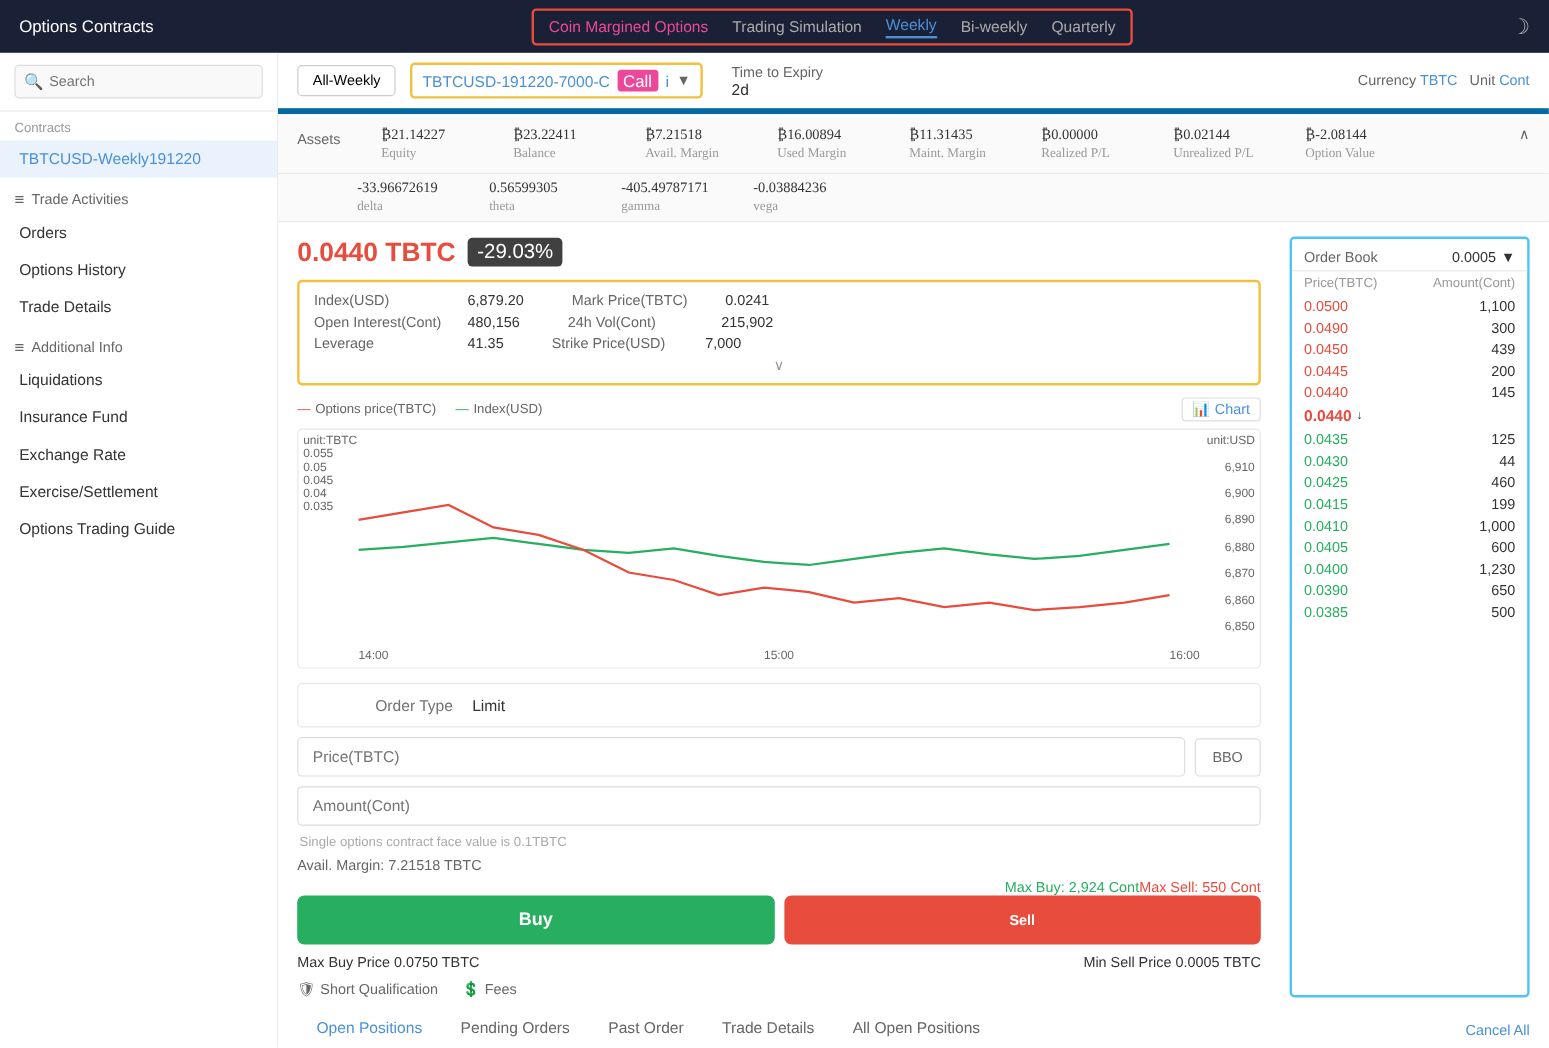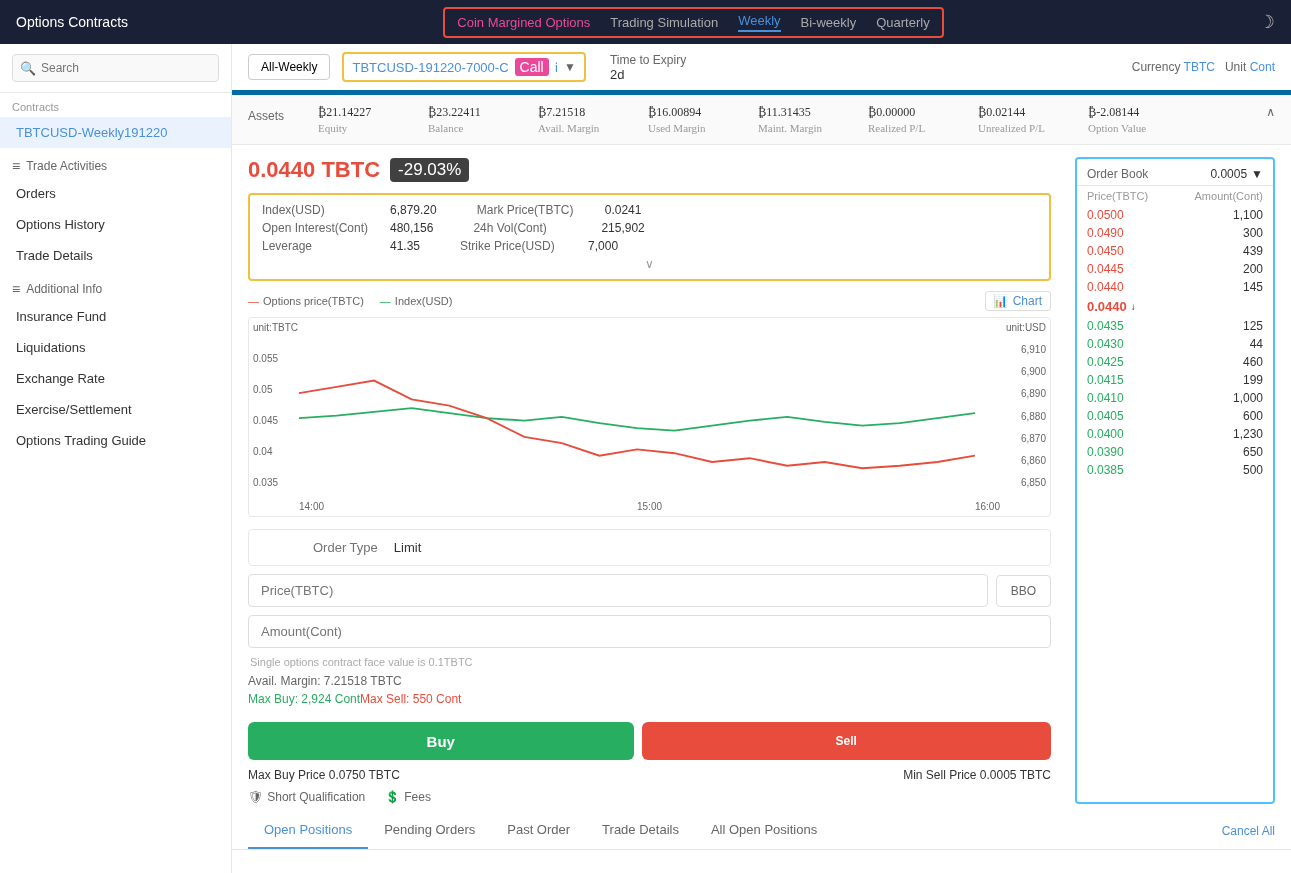--- a/index.html
+++ b/index.html
@@ -194,21 +194,21 @@
 
     .chart-container {
       border: 1px solid #e8e8e8;
       border-radius: 4px;
       height: 200px;
       position: relative;
       overflow: hidden;
       background: #fff;
       margin-bottom: 12px;
     }
-    .chart-y-left { position: absolute; left: 0; top: 0; bottom: 24px; width: 50px; display: flex; flex-direction: column; justify-content: space-between; padding: 4px 4px; font-size: 10px; color: #666; }
+    .chart-y-left { position: absolute; left: 0; top: 0; bottom: 24px; width: 50px; display: flex; flex-direction: column; justify-content: flex-start; padding: 4px 4px; font-size: 10px; color: #666; }
     .chart-y-right { position: absolute; right: 0; top: 0; bottom: 24px; width: 50px; display: flex; flex-direction: column; justify-content: space-between; padding: 4px 4px; font-size: 10px; color: #666; text-align: right; }
     .chart-x { position: absolute; bottom: 4px; left: 50px; right: 50px; display: flex; justify-content: space-between; font-size: 10px; color: #666; }
     .chart-svg { position: absolute; left: 50px; right: 50px; top: 0; bottom: 24px; }
 
     
     .order-form { background: #fff; }
     .order-type-row { display: flex; align-items: center; gap: 16px; padding: 10px 16px; border: 1px solid #e8e8e8; border-radius: 4px; margin-bottom: 8px; }
     .order-type-label { color: #737373; font-size: 13px; margin-left: 48px; }
     .order-type-value { color: #333; font-size: 13px; font-weight: 500; }
     .form-row { display: flex; gap: 8px; margin-bottom: 8px; align-items: center; }
@@ -225,26 +225,27 @@
       padding: 8px 14px;
       border: 1px solid #ddd;
       border-radius: 4px;
       cursor: pointer;
       font-size: 12px;
       background: #fff;
       color: #666;
     }
     .hint-text { color: #aaa; font-size: 11px; margin-bottom: 6px; padding-left: 2px; }
     .margin-info { color: #666; font-size: 12px; margin-bottom: 4px; }
-    .max-row { display: flex; justify-content: flex-start; margin-bottom: 16px; }
+    .max-row { display: flex; justify-content: flex-end; margin-bottom: 0; }
     .max-buy { color: #27ae60; font-size: 12px; }
     .max-sell { color: #e74c3c; font-size: 12px; }
     .action-btns { display: flex; gap: 8px; margin-bottom: 8px; }
     .buy-btn {
       flex: 1;
+      padding: 12px;
       background: #27ae60;
       color: #fff;
       border: none;
       border-radius: 6px;
       font-size: 15px;
       font-weight: bold;
       cursor: pointer;
     }
     .sell-btn {
       flex: 1;
@@ -332,22 +333,22 @@
       <span>Trade Activities</span>
     </div>
     <div class="sidebar-item">Orders</div>
     <div class="sidebar-item">Options History</div>
     <div class="sidebar-item">Trade Details</div>
 
     <div class="sidebar-group-label">
       <span class="icon">≡</span>
       <span>Additional Info</span>
     </div>
+    <div class="sidebar-item">Liquidations</div>
     <div class="sidebar-item">Insurance Fund</div>
-    <div class="sidebar-item">Liquidations</div>
     <div class="sidebar-item">Exchange Rate</div>
     <div class="sidebar-item">Exercise/Settlement</div>
     <div class="sidebar-item">Options Trading Guide</div>
   </div>
 
   <div class="content">
 
     <div class="sub-header">
       <button class="all-weekly-btn">All-Weekly</button>
       <div class="contract-selector">
@@ -397,20 +398,38 @@
       </div>
       <div class="asset-item">
         <span class="asset-value">₿0.02144</span>
         <span class="asset-label">Unrealized P/L</span>
       </div>
       <div class="asset-item">
         <span class="asset-value">₿-2.08144</span>
         <span class="asset-label">Option Value</span>
       </div>
       <span class="assets-toggle">∧</span>
+    </div>
+    <div class="assets-row2">
+      <div class="asset-item">
+        <span class="asset-value">-33.96672619</span>
+        <span class="asset-label">delta</span>
+      </div>
+      <div class="asset-item">
+        <span class="asset-value">0.56599305</span>
+        <span class="asset-label">theta</span>
+      </div>
+      <div class="asset-item">
+        <span class="asset-value">-405.49787171</span>
+        <span class="asset-label">gamma</span>
+      </div>
+      <div class="asset-item">
+        <span class="asset-value">-0.03884236</span>
+        <span class="asset-label">vega</span>
+      </div>
     </div>
 
     <div style="display:flex; padding:12px 16px 0; gap:12px;">
 
       <div style="flex:1; min-width:0;">
 
         <div class="price-section">
           <span class="main-price">0.0440 TBTC</span>
           <span class="price-change">-29.03%</span>
         </div>

